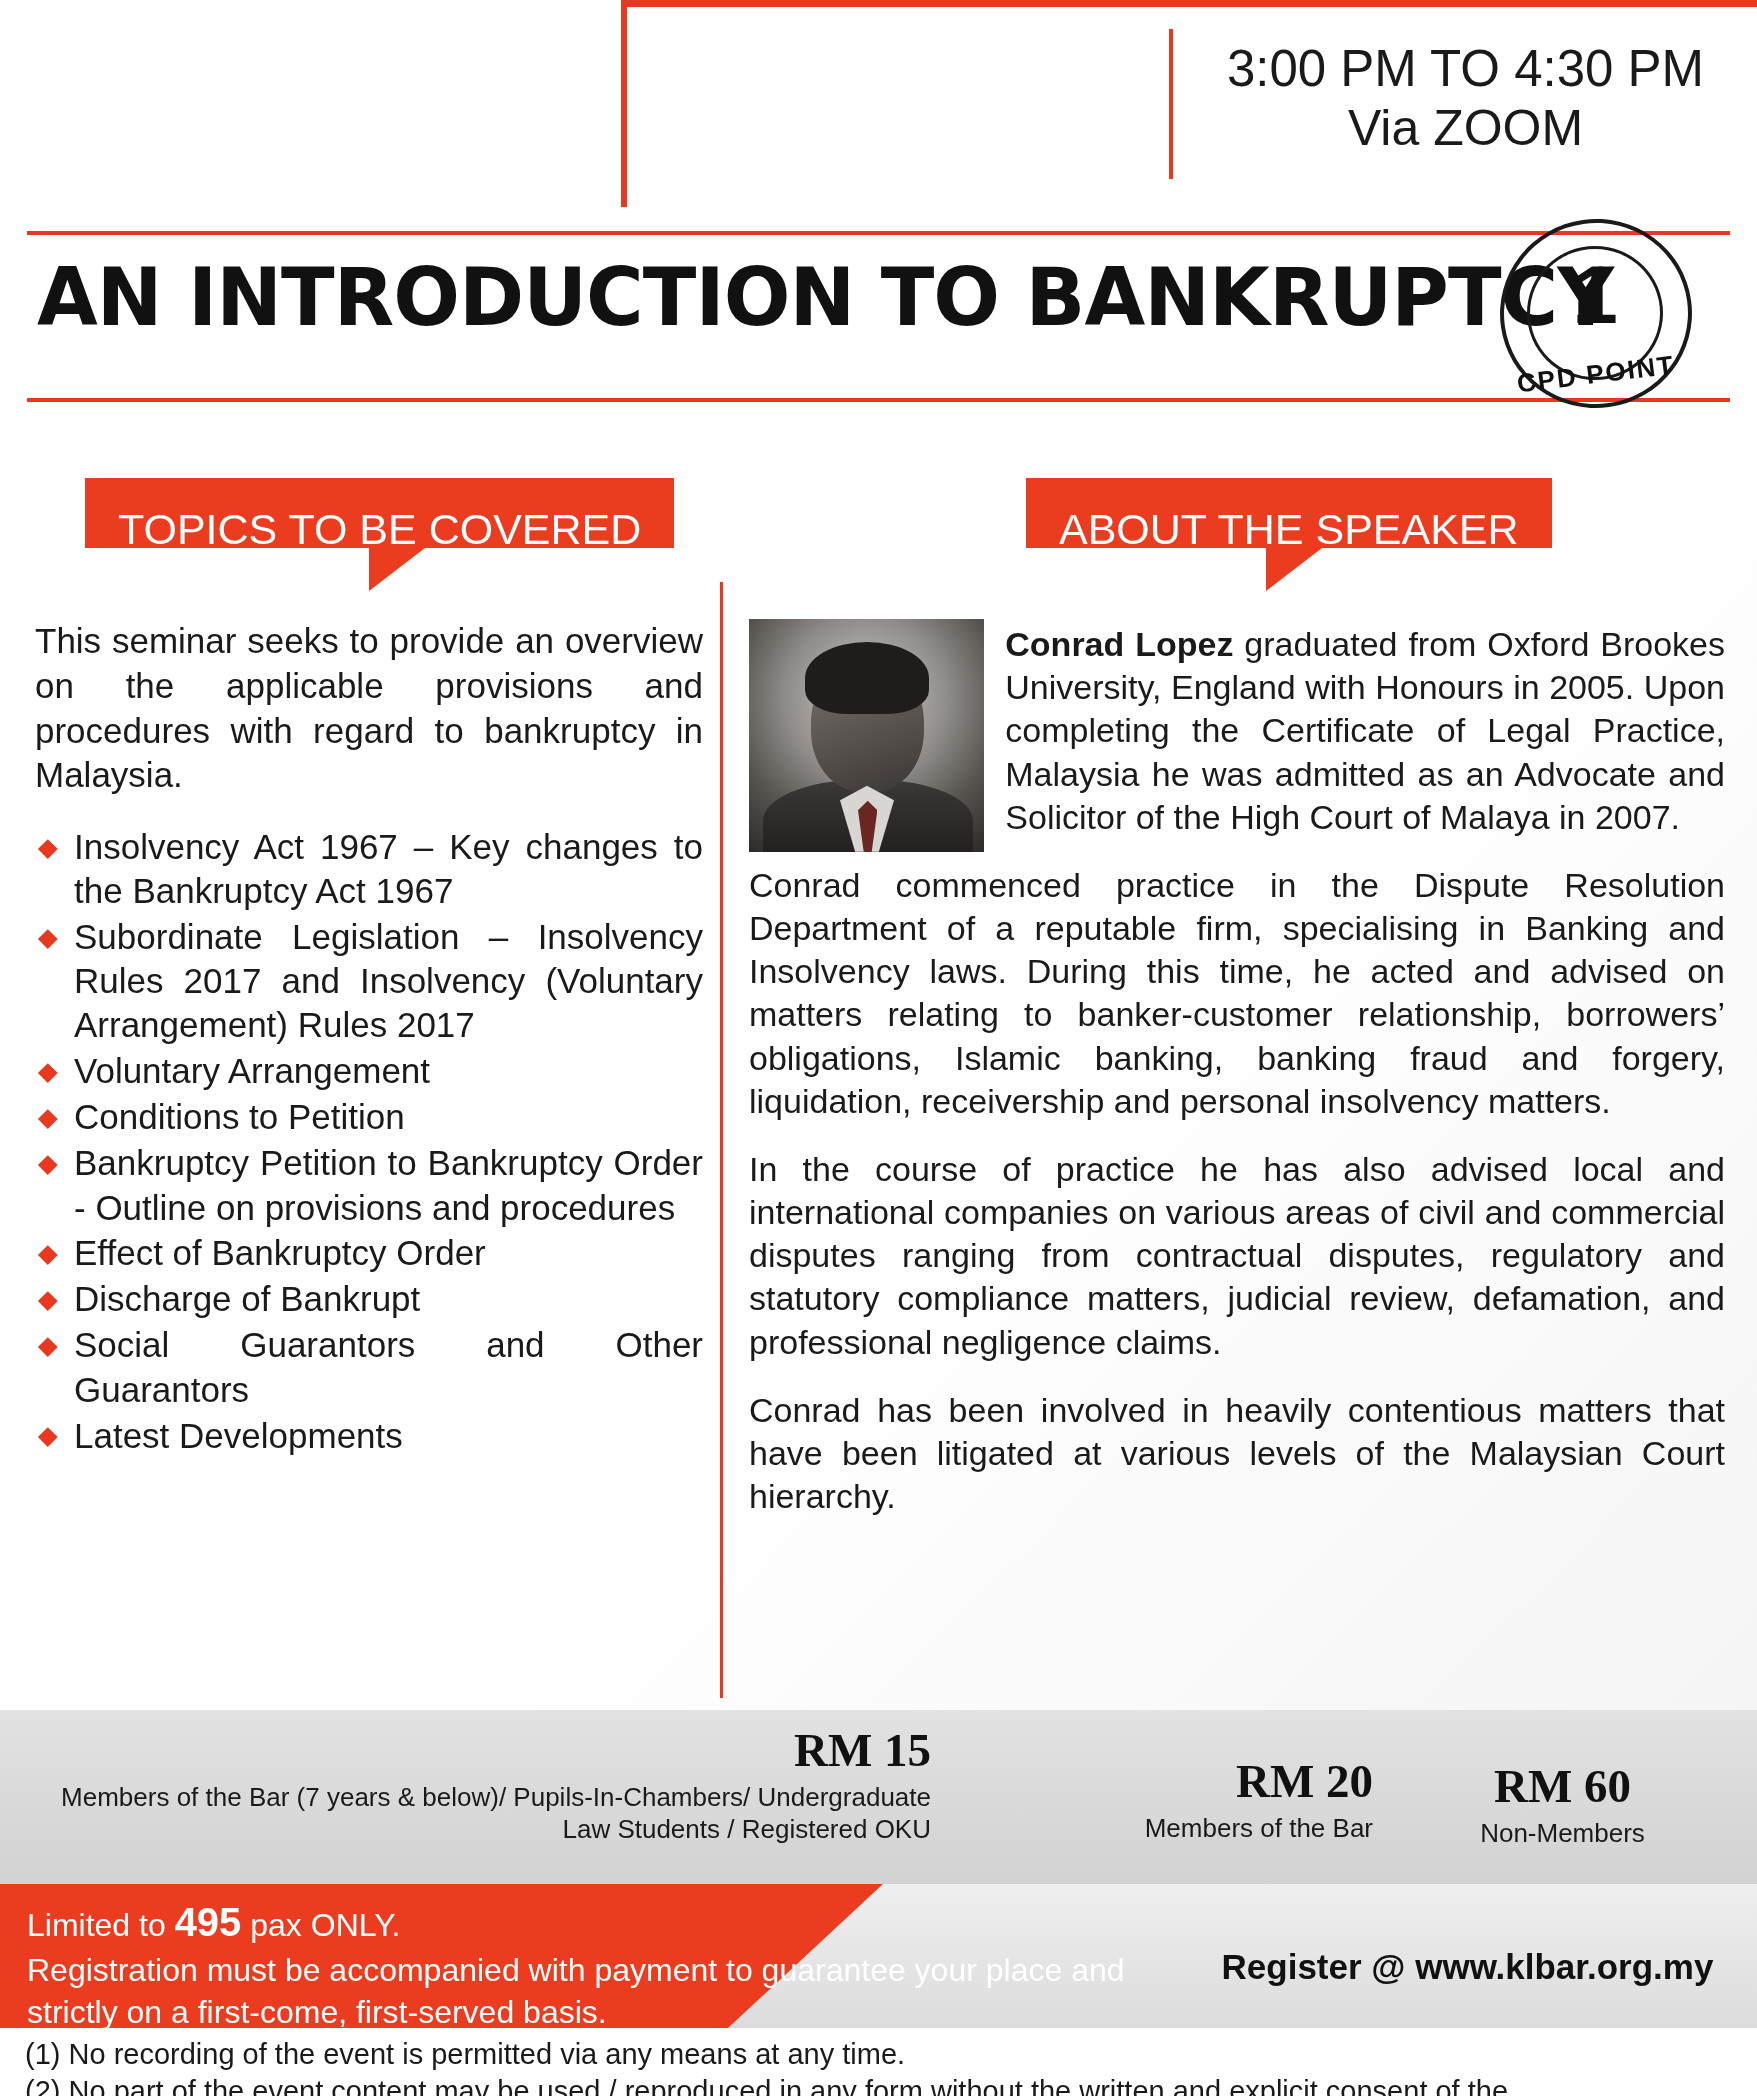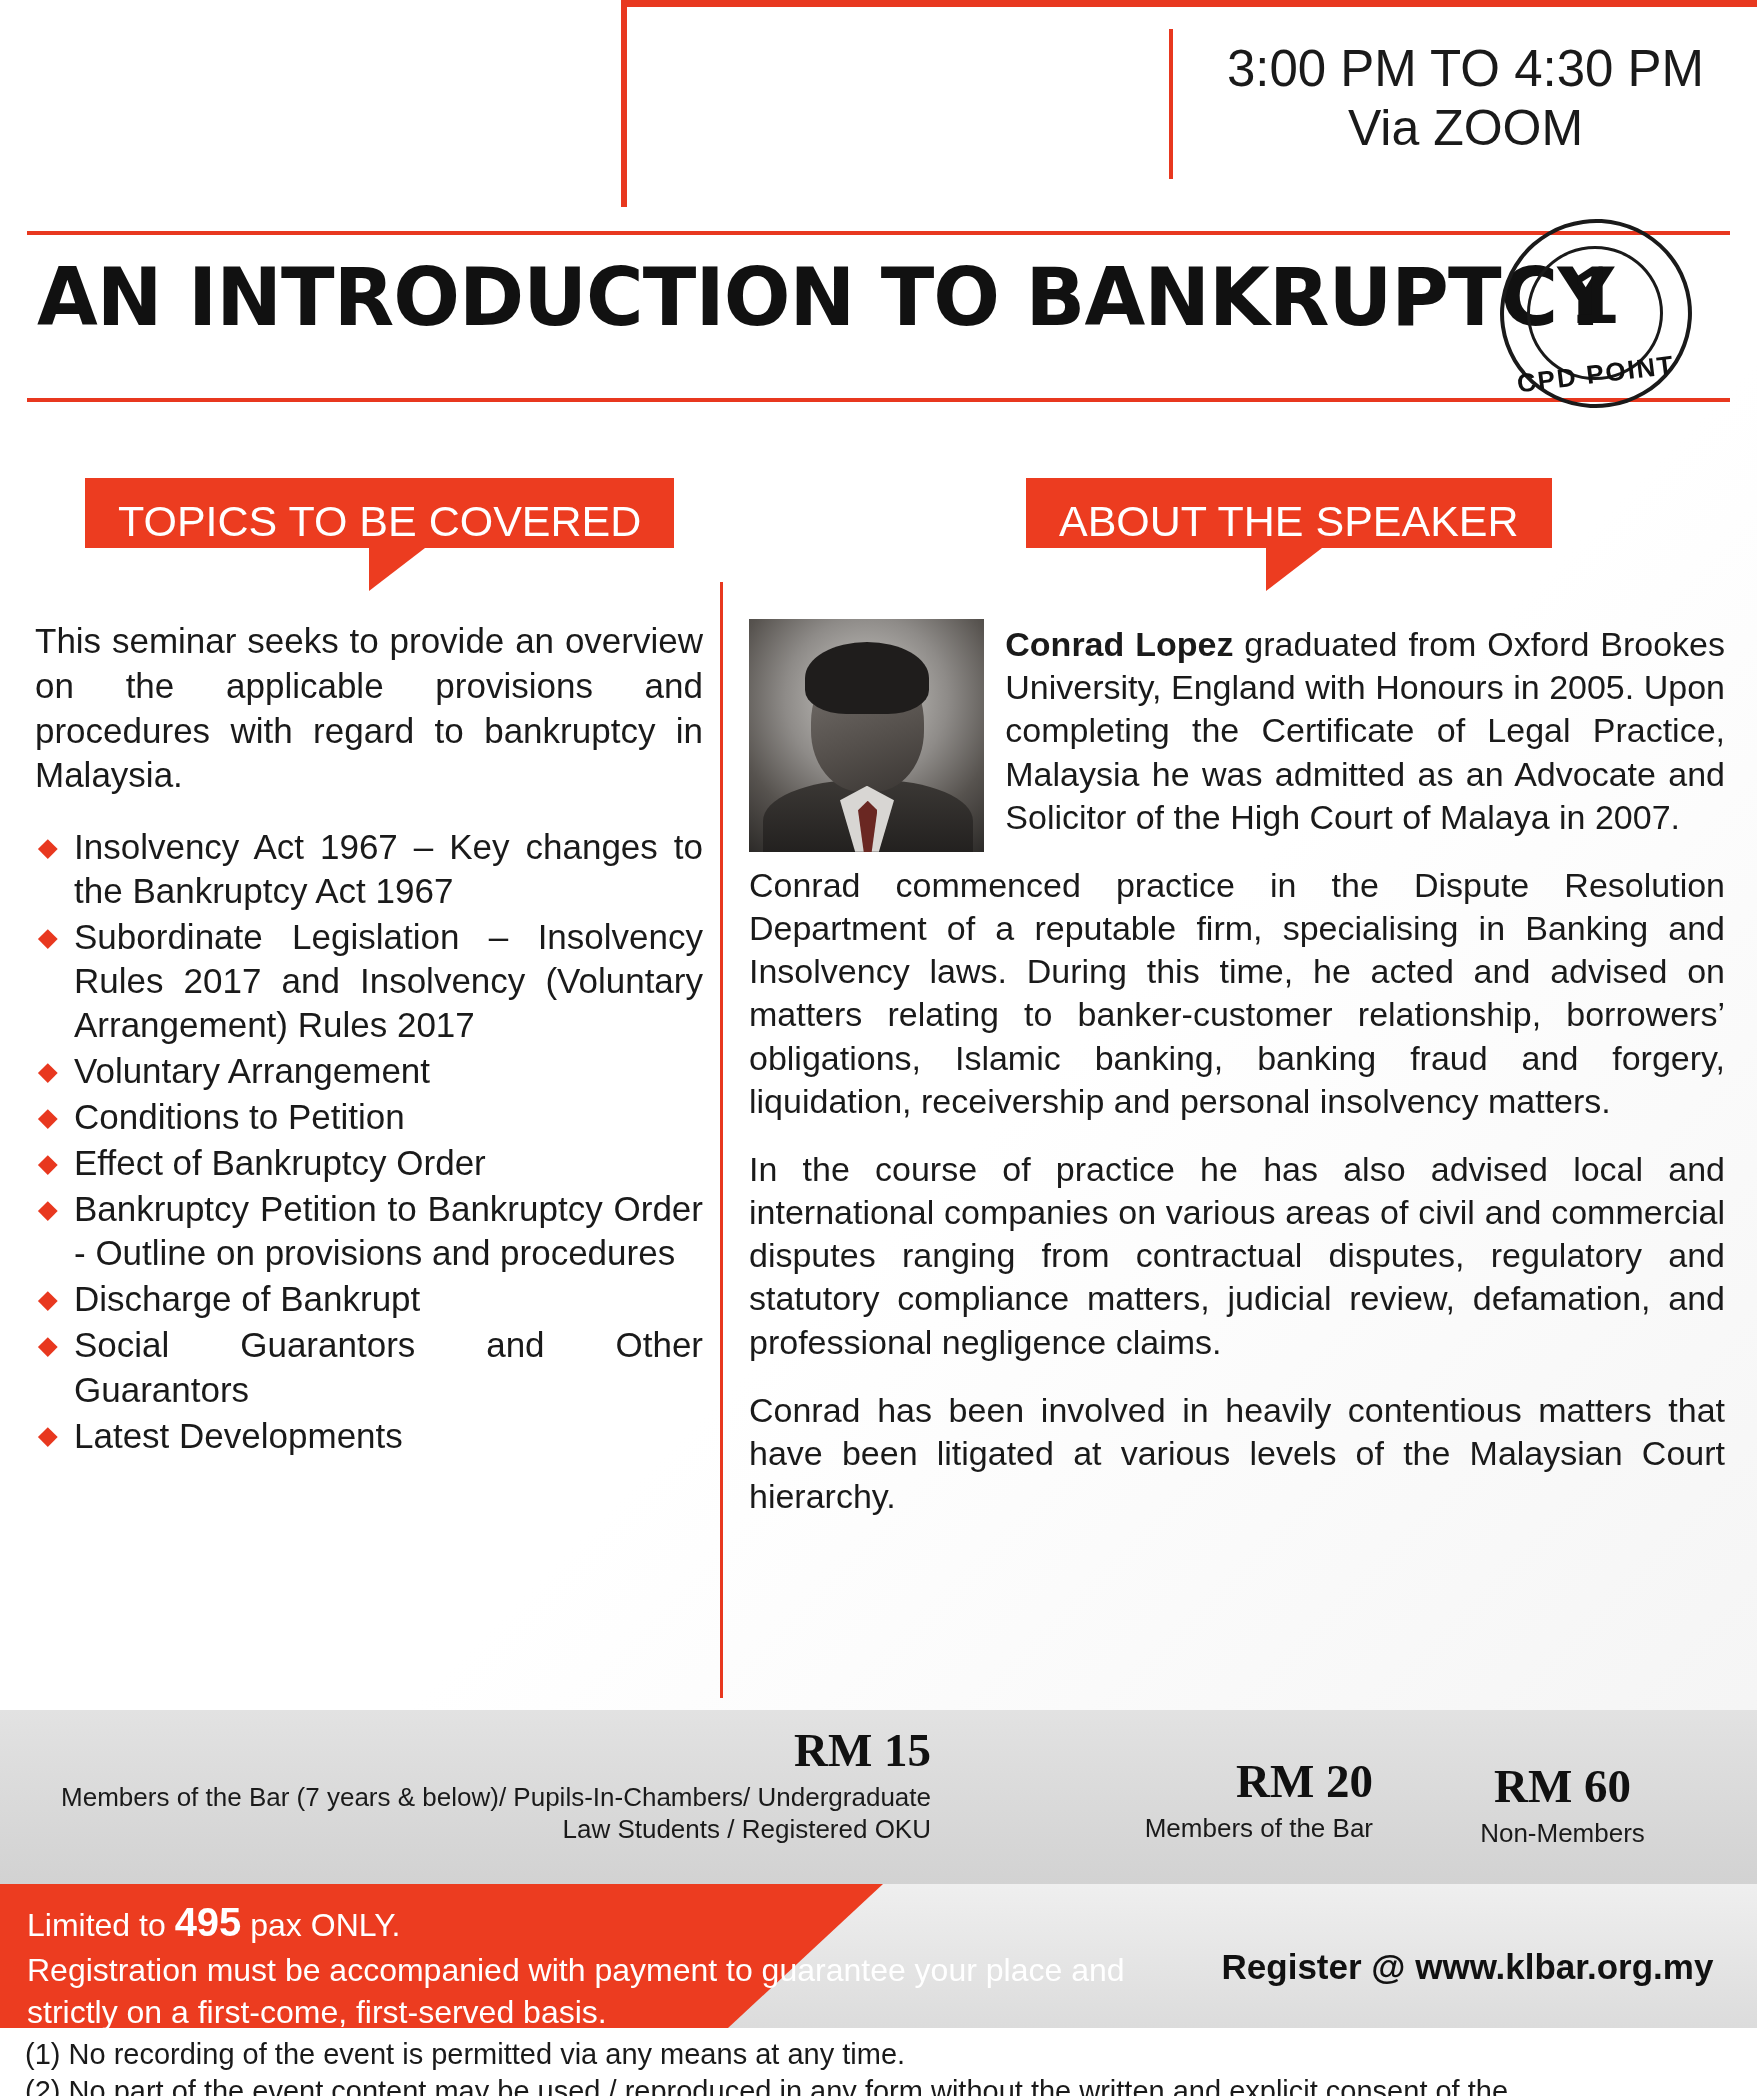--- a/index.html
+++ b/index.html
@@ -139,21 +139,21 @@
   }
 
   
   .banner {
     position: absolute;
     height: 70px;
     background: #ec3c20;
     color: #ffffff;
     font-size: 43px;
     line-height: 70px;
-    padding: 8px 33px;
+    padding: 16px 33px;
     white-space: nowrap;
   }
   .banner::after {
     content: "";
     position: absolute;
     left: 0; top: 70px;
     width: 0; height: 0;
     border-left: 0 solid transparent;
   }
   .banner-shadow {
@@ -403,22 +403,22 @@
 
   <div class="col-divider"></div>
 
   <div class="left-col">
     <div class="intro-para">This seminar seeks to provide an overview on the applicable provisions and procedures with regard to bankruptcy in Malaysia.</div>
     <ul class="topics">
       <li>Insolvency Act 1967 – Key changes to the Bankruptcy Act 1967</li>
       <li>Subordinate Legislation – Insolvency Rules 2017 and Insolvency (Voluntary Arrangement) Rules 2017</li>
       <li>Voluntary Arrangement</li>
       <li>Conditions to Petition</li>
+      <li>Bankruptcy Petition to Bankruptcy Order - Outline on provisions and procedures</li>
       <li>Effect of Bankruptcy Order</li>
-      <li>Bankruptcy Petition to Bankruptcy Order - Outline on provisions and procedures</li>
       <li>Discharge of Bankrupt</li>
       <li>Social Guarantors and Other Guarantors</li>
       <li>Latest Developments</li>
     </ul>
   </div>
 
   <div class="right-col">
     <div class="speaker-photo">
       <div class="body"></div>
       <div class="head"></div>

